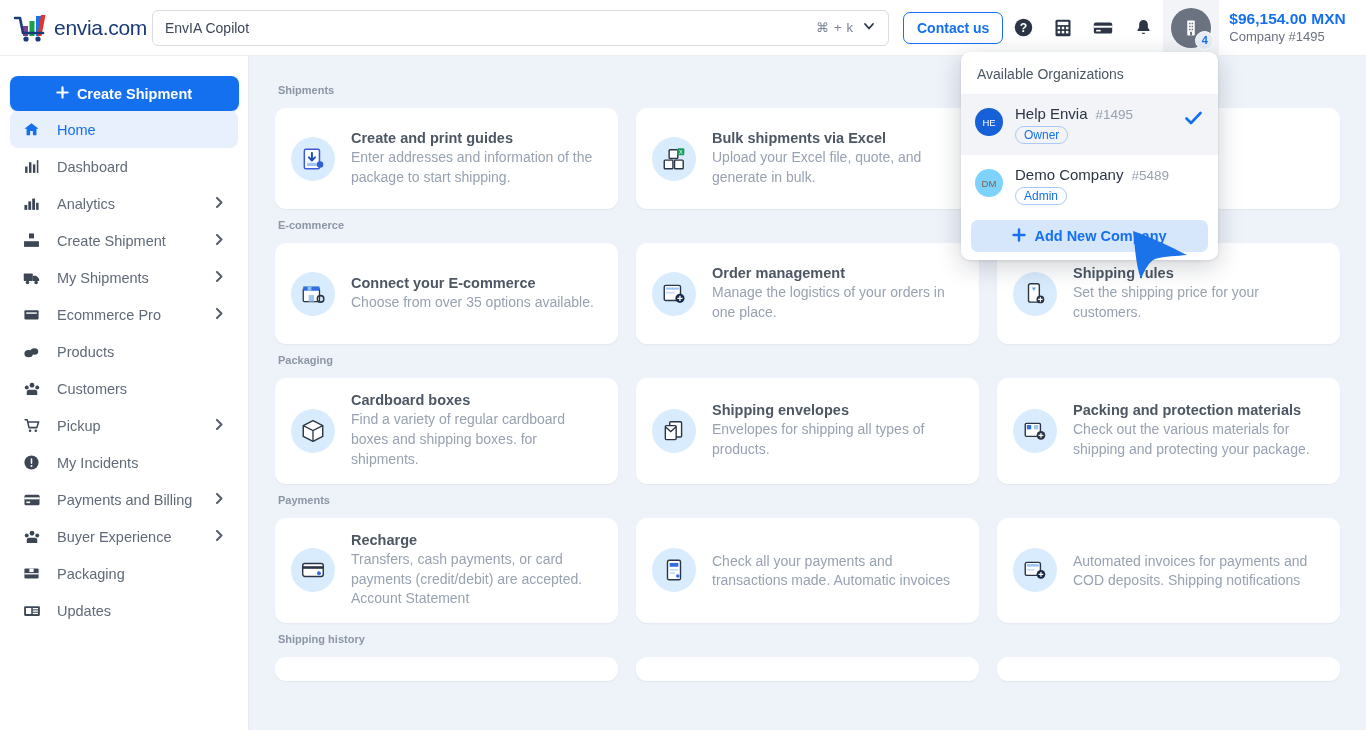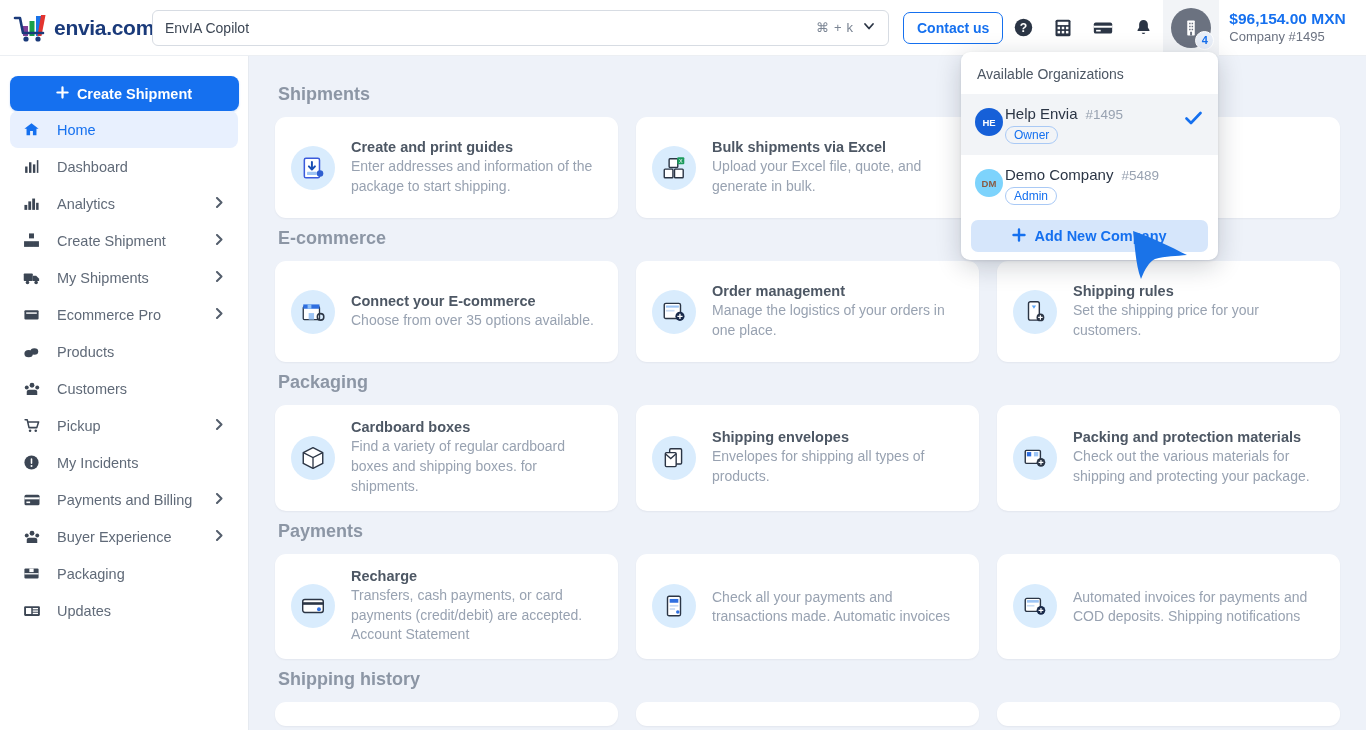--- a/index.html
+++ b/index.html
@@ -12,21 +12,21 @@
   #app { position: relative; width: 1366px; height: 730px; }
 
   
   .topbar {
     position: absolute; top: 0; left: 0; width: 1366px; height: 56px;
     background: #ffffff; display: flex; align-items: center;
     border-bottom: 1px solid #eceff3; z-index: 30;
   }
   .logo-wrap { display: flex; align-items: center; margin-left: 12px; width: 140px; }
   .logo-mark { width: 40px; height: 30px; position: relative; }
-  .logo-text { font-size: 21px; color: #1a3a7a; font-weight: 700; letter-spacing: -0.3px; margin-left: 2px;}
+  .logo-text { font-size: 21px; color: #1a3a7a; font-weight: 400; letter-spacing: -0.3px; margin-left: 2px;}
 
   .searchbox {
     margin-left: 0; width: 737px; height: 36px;
     border: 1px solid #d7dce3; border-radius: 6px;
     display: flex; align-items: center; padding: 0 12px; background: #fff;
   }
   .search-val { font-size: 14px; color: #3c4654; flex: 1; }
   .kbd-hint { font-size: 13px; color: #7a8493; display:flex; align-items:center; gap: 5px;}
   .chev { margin-left: 9px; color:#3c4654; font-size: 12px; }
 
@@ -79,21 +79,21 @@
   .nav-ico { width: 26px; display: flex; align-items: center; color: #3c4654; flex: 0 0 26px;}
   .nav-item.active .nav-ico { color: #1570ef; }
   .nav-label { font-size: 14.5px; margin-left: 8px; }
   .nav-arrow { position: absolute; right: 14px; font-size: 12px; color: #545e6c; }
 
   
   .main {
     position: absolute; top: 56px; left: 249px; width: 1117px; height: 674px;
     background: #eef2f9; overflow: hidden; padding: 22px 26px 0 26px;
   }
-  .section-title { font-size: 18px; font-weight: 700; color: #8c96a5; margin: 10px 0 12px 3px; }
+  .section-title { font-size: 11px; font-weight: 700; color: #8c96a5; margin: 10px 0 12px 3px; }
   .section-title.first { margin-top: 6px; }
   .card-row { display: flex; gap: 18px; }
   .card {
     flex: 1 1 0; background: #fff; border-radius: 11px; min-height: 101px;
     display: flex; align-items: center; padding: 14px 16px;
     box-shadow: 0 1px 2px rgba(16,24,40,.05);
   }
   .card-ico {
     width: 44px; height: 44px; border-radius: 50%; background: #d9ecfd;
     display: flex; align-items: center; justify-content: center; flex: 0 0 44px;
@@ -111,21 +111,21 @@
     box-shadow: 0 6px 26px rgba(16,24,40,.20), 0 1px 3px rgba(16,24,40,.10);
     overflow: hidden; padding-bottom: 8px;
   }
   .dd-head { font-size: 14px; color: #4d5764; padding: 14px 16px 12px 16px; }
   .org-row {
     display: flex; align-items: flex-start; padding: 11px 14px; cursor: pointer; position: relative;
   }
   .org-row.selected { background: #f2f4f7; }
   .org-av {
     width: 28px; height: 28px; border-radius: 50%; display:flex; align-items:center; justify-content:center;
-    font-size: 9.5px; font-weight: 700; color: #fff; flex: 0 0 28px; margin-right: 2px; margin-top: 3px; text-align: center;
+    font-size: 9.5px; font-weight: 400; color: #fff; flex: 0 0 28px; margin-right: 12px; margin-top: 3px; text-align: center;
   }
   .org-name-line { display: flex; align-items: baseline; gap: 8px; }
   .org-name { font-size: 15px; color: #2b3545; }
   .org-id { font-size: 13.5px; color: #98a2b1; }
   .org-role {
     margin-top: 4px; display: inline-block; font-size: 12px; color: #1570ef;
     border: 1px solid #a9c9f5; border-radius: 9px; padding: 1px 8px;
   }
   .org-check { position: absolute; right: 16px; top: 16px; color: #1570ef; font-size: 17px; font-weight: 700;}
   .add-company {

